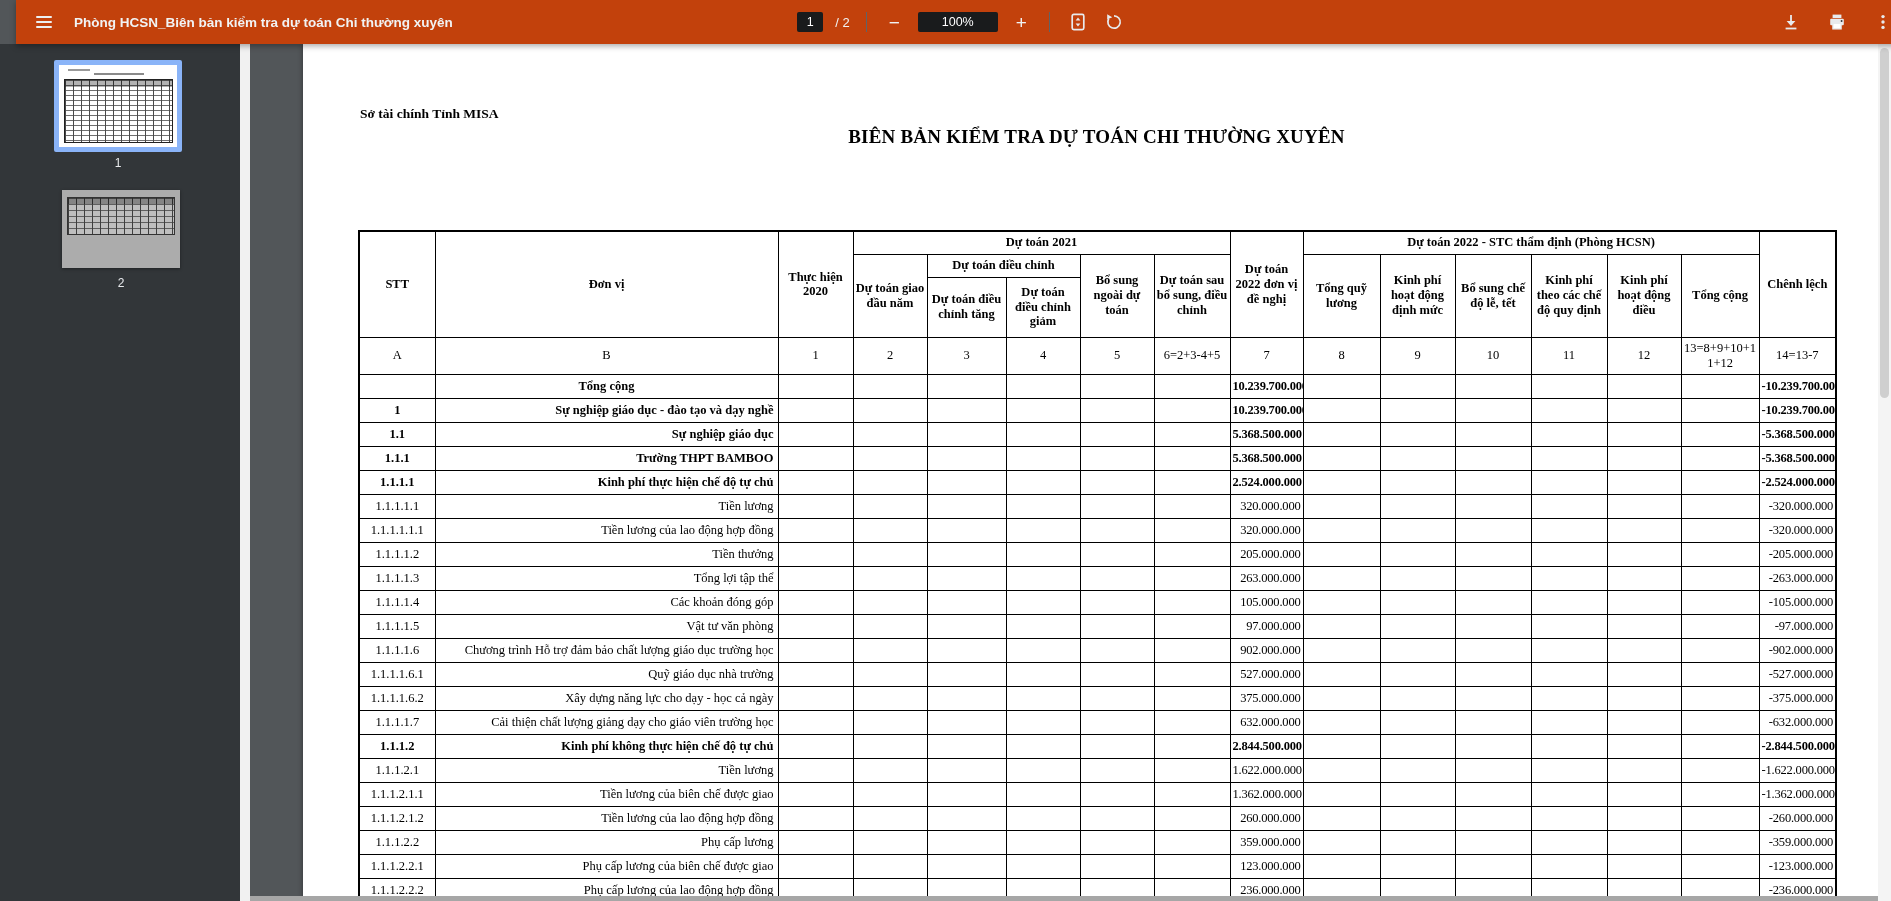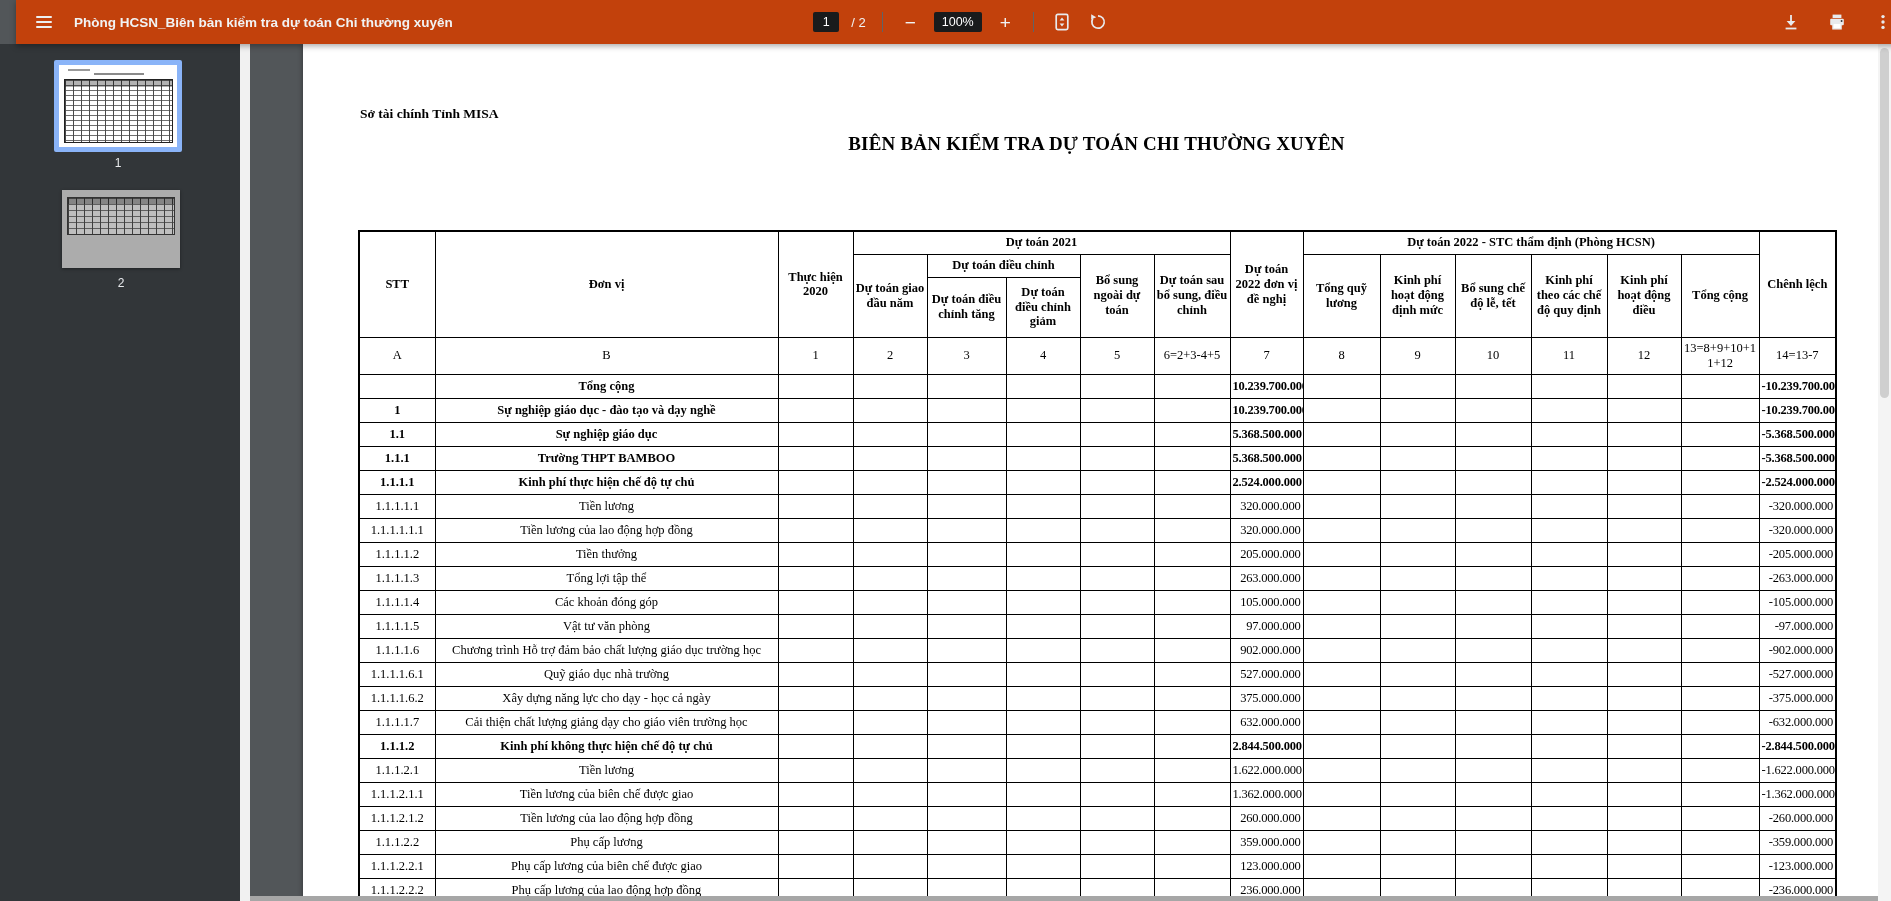--- a/index.html
+++ b/index.html
@@ -9,21 +9,21 @@
   .toolbar{position:absolute;left:16px;top:0;width:1891px;height:44px;background:#c2410c;
     display:grid;grid-template-columns:1fr auto 1fr;align-items:center;z-index:30;
     box-shadow:0 2px 6px rgba(0,0,0,.35);color:#f1f3f4;}
   .tb-left{display:flex;align-items:center;gap:18px;padding-left:16px;}
   .menu-btn{background:none;border:none;cursor:pointer;display:flex;flex-direction:column;gap:3px;padding:4px;}
   .menu-btn span{display:block;width:16px;height:2px;background:#eceff1;border-radius:1px;}
   .tb-title{font-size:13.5px;font-weight:600;color:#f1f3f4;white-space:nowrap;}
   .tb-center{display:flex;align-items:center;gap:12px;}
   .page-box,.zoom-box{background:#191b1c;color:#fff;border:none;border-radius:2px;
     font-size:12.5px;text-align:center;padding:3px 6px;min-width:14px;}
-  .zoom-box{padding:3px 8px;}
+  .zoom-box{padding:3px 24px;}
   .page-total{font-size:13px;color:#f1f3f4;}
   .tb-sep{width:1px;height:20px;background:#5f6368;margin:0 4px;}
   .tb-btn{background:none;border:none;color:#f1f3f4;font-size:19px;line-height:1;cursor:pointer;padding:2px 6px;}
   .tb-icon{background:none;border:none;cursor:pointer;padding:3px;display:flex;align-items:center;}
   .tb-right{display:flex;align-items:center;gap:22px;justify-content:flex-end;padding-right:12px;}
 
   
   .sidebar{position:absolute;left:0;top:44px;width:240px;height:857px;background:#323639;z-index:10;}
   .sidebar-scroll{position:absolute;left:240px;top:44px;width:10px;height:857px;background:#f1f1f1;z-index:11;}
   .thumb-outer{position:absolute;cursor:pointer;}
@@ -49,38 +49,38 @@
   
   .main{position:absolute;left:250px;top:44px;width:1641px;height:857px;background:#525659;overflow:hidden;}
   .page{position:absolute;left:53px;top:0;width:1575px;height:1260px;background:#fff;
     box-shadow:0 0 5px rgba(0,0,0,.4);font-family:"Liberation Serif",serif;color:#000;}
   .hscroll{position:absolute;left:0;right:13px;bottom:0;height:5px;background:#a6a6a6;z-index:20;}
   .vscroll{position:absolute;right:0;top:44px;width:13px;height:857px;background:#f4f4f4;z-index:25;}
   .vthumb{position:absolute;left:2px;top:4px;width:9px;height:350px;background:#cfcfcf;border-radius:5px;}
 
   
   .agency{position:absolute;left:57px;top:62px;font-size:13.5px;font-weight:bold;}
-  .doc-head{position:absolute;left:55px;top:89px;width:1477px;text-align:center;}
+  .doc-head{position:absolute;left:55px;top:82px;width:1477px;text-align:center;}
   .doc-title{font-size:19px;font-weight:bold;letter-spacing:.2px;}
   .doc-subtitle{font-size:14px;font-weight:bold;margin-top:4px;}
   .unit-note{position:absolute;left:55px;top:158px;width:1477px;text-align:right;
     font-size:13px;font-style:italic;}
 
   
   .doc-table{position:absolute;left:55px;top:186px;border-collapse:collapse;table-layout:fixed;
     width:1477px;border:2px solid #000;}
   .doc-table th,.doc-table td{border:1px solid #000;overflow:hidden;}
   .doc-table thead th{font-weight:bold;font-size:12.5px;text-align:center;vertical-align:middle;
     line-height:1.18;padding:1px 2px;}
   .hrow1{height:23px;} .hrow2{height:23px;} .hrow3{height:60px;}
   .num-row td{height:34px;font-size:12.5px;font-weight:normal;text-align:center;
     vertical-align:middle;word-break:break-all;line-height:1.15;padding:1px 2px;}
   .doc-table tbody td{height:23px;font-size:12.5px;padding:0 4px;white-space:nowrap;vertical-align:middle;}
   .c-stt{text-align:center;}
-  .c-name{text-align:center;}
+  .c-name{text-align:right;}
   .c-center{text-align:center;}
   .c-val{text-align:right;font-size:10.5px;letter-spacing:-.2px;padding:0 2px !important;}
   tr.bold td{font-weight:bold;}
 </style>
 </head>
 <body>
 
 <div class="toolbar">
   <div class="tb-left">
     <button class="menu-btn" title="Menu">

